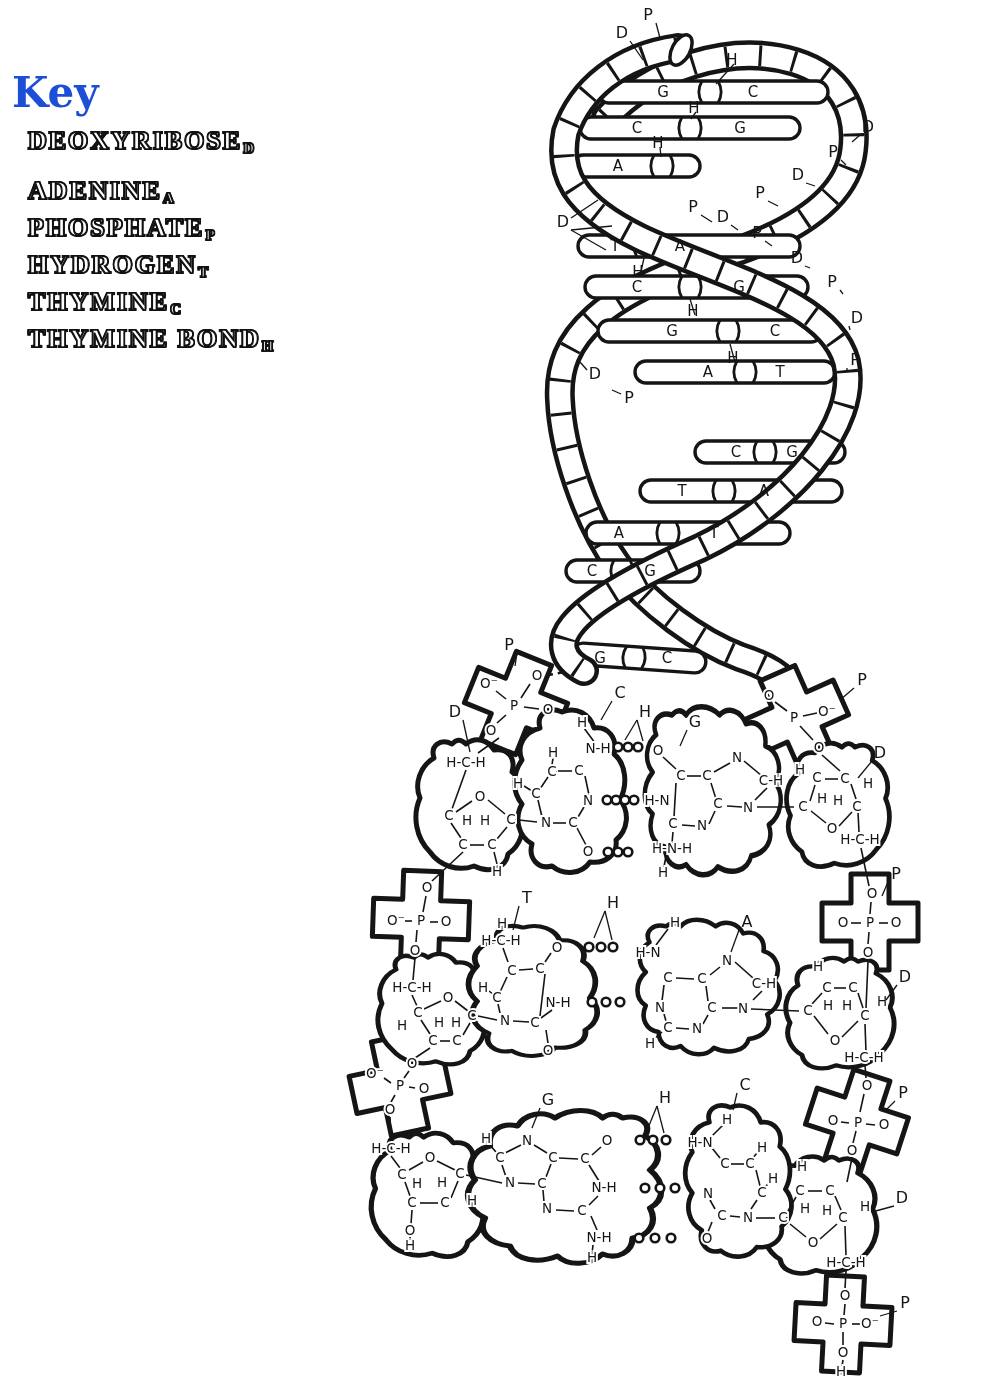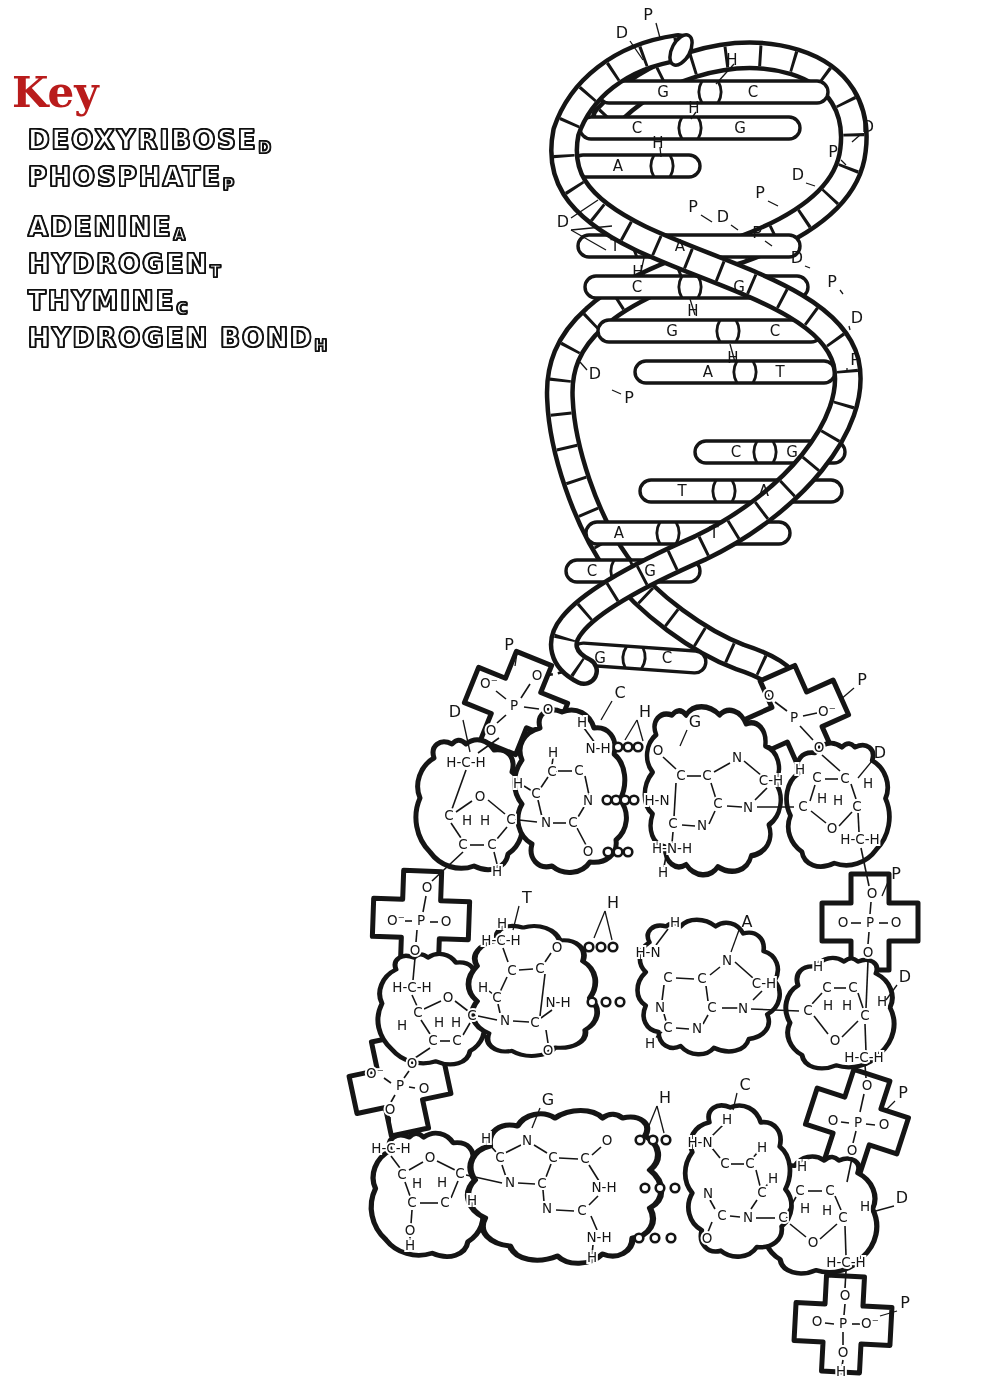--- a/index.html
+++ b/index.html
@@ -2,27 +2,27 @@
 <html><head>
 <meta charset="utf-8">
 <style>
   html,body{margin:0;padding:0;background:#fff;}
   #page{position:relative;width:1000px;height:1391px;background:#fff;overflow:hidden;
         font-family:"DejaVu Sans",sans-serif;color:#151515;}
   #diagram{position:absolute;left:0;top:0;}
   
   #key{position:absolute;left:12px;top:72px;width:360px;}
   #key .title{font-family:"DejaVu Serif","Liberation Serif",serif;font-weight:bold;
-              font-size:42px;color:#b91c1c;line-height:1;}
+              font-size:42px;color:#1d4ed8;line-height:1;}
   #key .items{margin-top:10px;padding-left:16px;}
   #key .item{font-weight:bold;font-size:26px;letter-spacing:2px;line-height:33px;
              color:#fff;-webkit-text-stroke:1.4px #111;
              text-shadow:-1px 0 #111,1px 0 #111,0 -1px #111,0 1px #111,
                          -1px -1px #111,1px 1px #111,-1px 1px #111,1px -1px #111;
-             white-space:nowrap;}
+             white-space:nowrap;font-family:Liberation Serif, serif;}
   #key .item.gap{margin-top:13px;}
   #key .sub{font-size:15px;letter-spacing:0;position:relative;top:4px;margin-left:1px;}
   
   .tube-outer{fill:none;stroke:#151515;stroke-width:30;stroke-linecap:round;}
   .tube-inner{fill:none;stroke:#fff;stroke-width:21;stroke-linecap:round;}
   .tube-seg{fill:none;stroke:#151515;stroke-width:21;stroke-dasharray:3 31;}
   .rung-bar{fill:#fff;stroke:#151515;stroke-width:3.4;}
   .rung-joint{fill:none;stroke:#151515;stroke-width:2.8;}
   .rung-letter{font-size:15px;text-anchor:middle;fill:#151515;}
   .bb-label{font-size:16px;text-anchor:middle;fill:#151515;}
@@ -616,20 +616,20 @@
         <line x1="657" y1="1106" x2="646" y2="1133" class="leader"></line>
         <line x1="657" y1="1106" x2="664" y2="1133" class="leader"></line>
         <text x="665" y="1103" class="bb-label" text-anchor="middle">H</text>
       </g>
   </svg>
 
   <div id="key">
     <div class="title">Key</div>
     <div class="items">
       <div class="item"><span>DEOXYRIBOSE</span><span class="sub">D</span></div>
+      <div class="item gap"><span>ADENINE</span><span class="sub">A</span></div>
       <div class="item"><span>PHOSPHATE</span><span class="sub">P</span></div>
-      <div class="item gap"><span>ADENINE</span><span class="sub">A</span></div>
       <div class="item"><span>HYDROGEN</span><span class="sub">T</span></div>
       <div class="item"><span>THYMINE</span><span class="sub">C</span></div>
-      <div class="item"><span>HYDROGEN BOND</span><span class="sub">H</span></div>
+      <div class="item"><span>THYMINE BOND</span><span class="sub">H</span></div>
     </div>
   </div>
 </div>
 
 </body></html>

